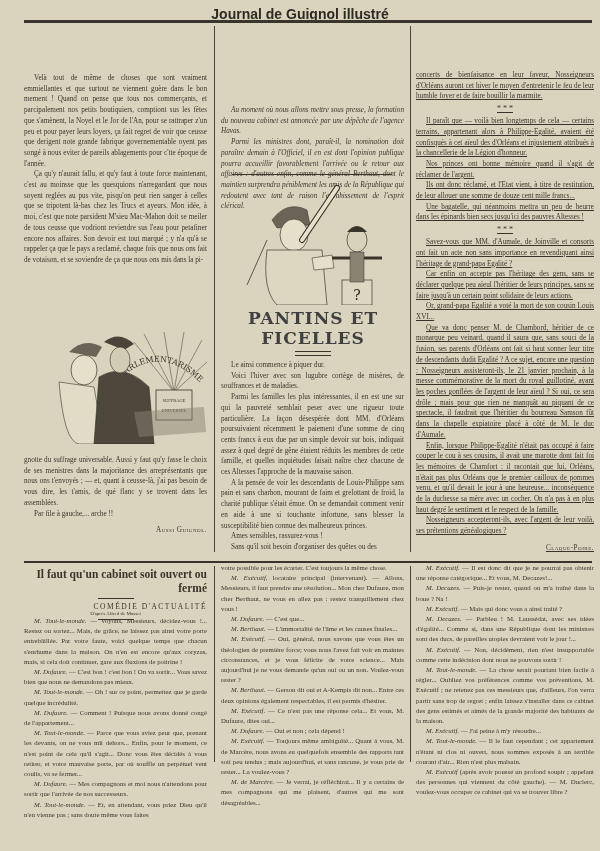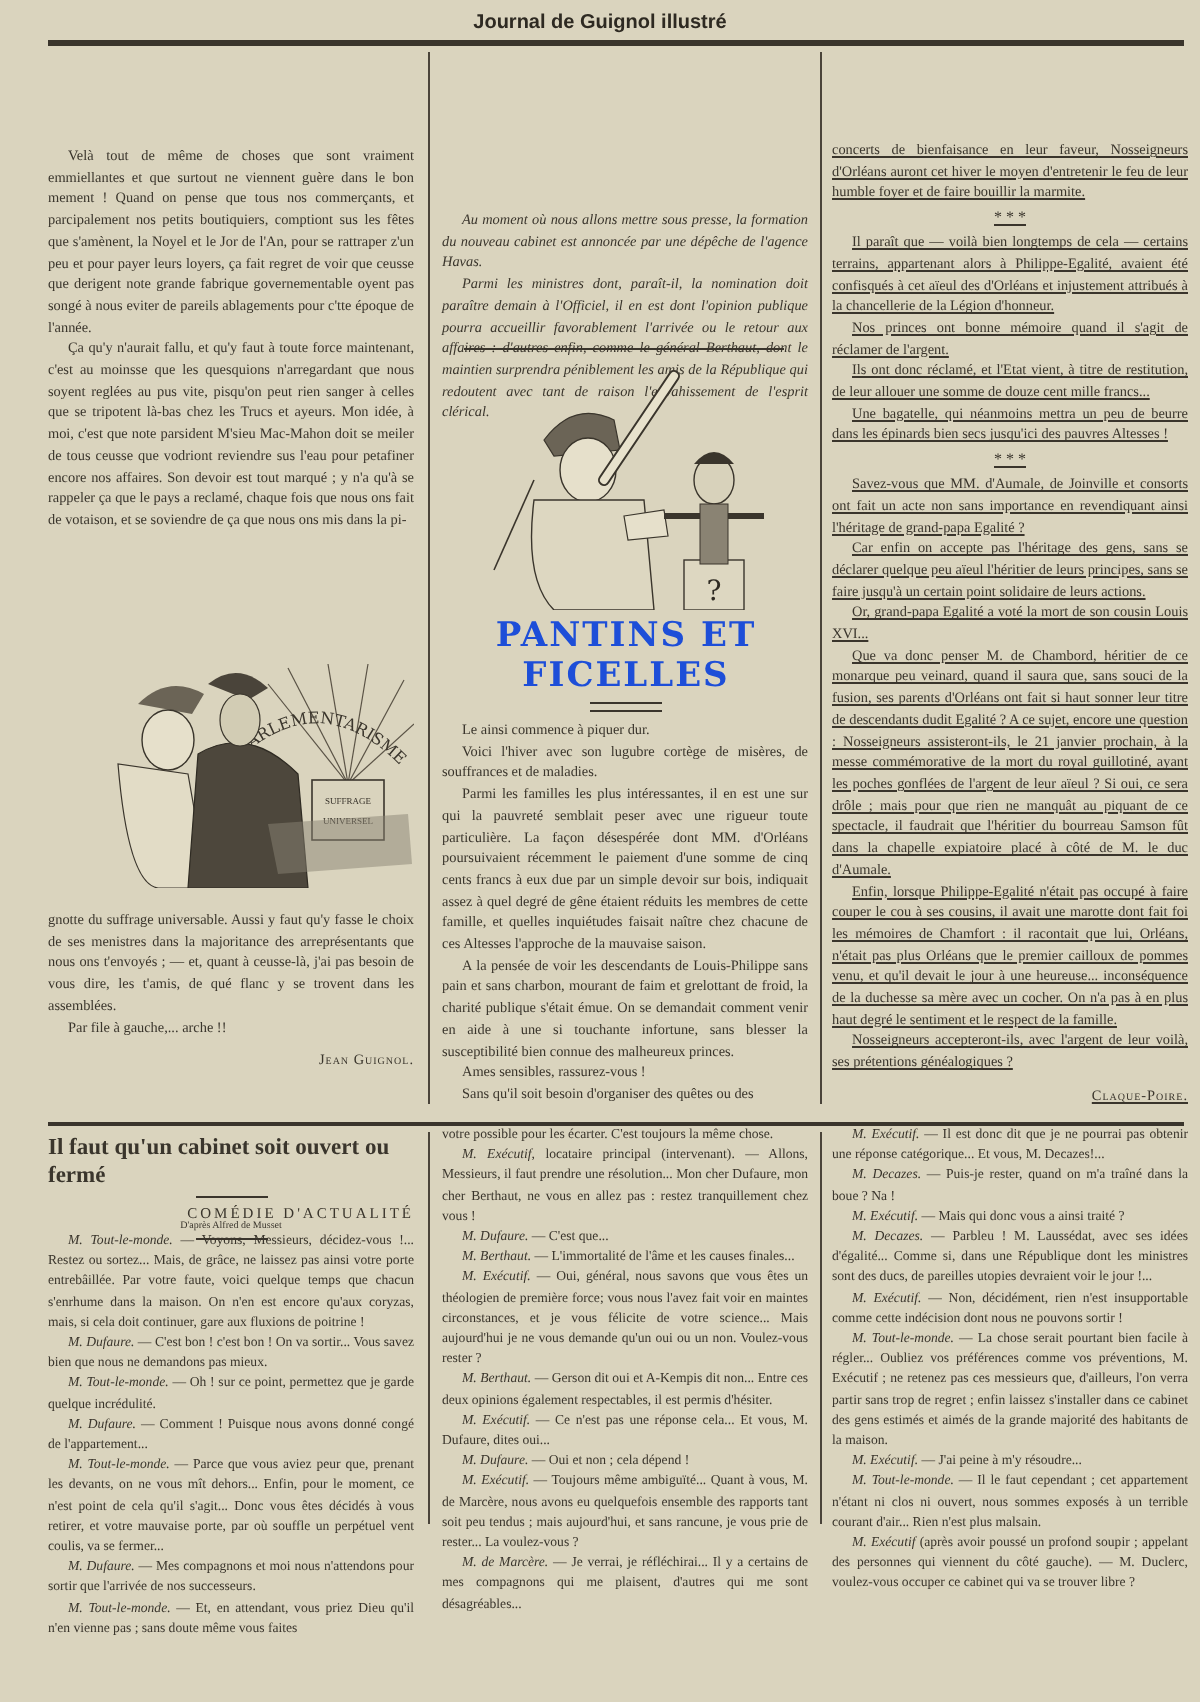--- a/index.html
+++ b/index.html
@@ -7,40 +7,40 @@
       width: 600px; height: 851px; overflow: hidden;
       background: #d9d3bd;
       font-family: "Liberation Serif", "DejaVu Serif", serif;
       color: #3a352c;
       position: relative;
     }
     .page { position: absolute; inset: 0; background: #dad4be; }
     .masthead {
       position: absolute; top: 6px; left: 0; width: 600px; text-align: center;
       font-family: "Liberation Sans", "DejaVu Sans", sans-serif;
-      font-weight: bold; font-size: 10px; color: #2e2a22;
+      font-weight: bold; font-size: 14px; color: #2e2a22;
     }
     .rule-thick { position: absolute; left: 24px; width: 568px; height: 3px; background: #3a352c; }
     .rule-thick.top { top: 20px; }
     .rule-thick.mid { top: 561px; height: 2px; }
     .vline { position: absolute; width: 1px; background: #4a443a; }
     .col { position: absolute; font-size: 7.2px; line-height: 10.7px; text-align: justify; }
     .col p { margin: 0; text-indent: 10px; }
     .italic { font-style: italic; }
     .sig { text-align: right; font-variant: small-caps; margin-top: 6px; letter-spacing: 0.5px; }
     .stars { text-align: center; font-size: 8px; line-height: 8px; margin: 3px 0; }
     .illus { position: absolute; }
     .headline {
       text-align: center; font-size: 17px; font-weight: bold; letter-spacing: 1px;
-      line-height: 20px; color: #1d4ed8; font-family: "DejaVu Serif", serif;
+      line-height: 20px; color: #404040; font-family: "DejaVu Serif", serif;
     }
     .subhead { text-align: center; font-size: 14px; letter-spacing: 1px; line-height: 18px; }
     .shortrule { width: 36px; height: 1px; background: #3a352c; margin: 3px auto; }
     .ornament { position: absolute; height: 1px; background: #3a352c; }
-    .title2 { text-align: left; font-size: 11.5px; line-height: 14px; font-weight: bold; }
+    .title2 { text-align: right; font-size: 11.5px; line-height: 14px; font-weight: bold; }
     .smallcaps { text-align: right; font-size: 7.5px; letter-spacing: 1.5px; }
     .tiny { text-align: center; font-size: 5px; }
     .speaker { font-style: italic; }
   </style>
 </head>
 <body>
 
 <div class="page">
 
   <div class="masthead">Journal de Guignol illustré</div>
@@ -75,21 +75,21 @@
       <path d="M80 10 Q95 -2 110 12 L100 18 Z" fill="#4a443a"></path>
       <path d="M75 45 Q100 30 125 55 L130 112 L70 112 Z" fill="#4d473c" stroke="#2e2a22" stroke-width="0.6"></path>
       <ellipse cx="96" cy="28" rx="10" ry="13" fill="#d2ccb4" stroke="#3a352c" stroke-width="0.6"></ellipse>
       <path d="M110 80 L180 75 L182 100 L115 105 Z" fill="#8a8373" opacity="0.5"></path>
     </svg>
   </div>
 
   <div class="col" style="left:24px; top:455px; width:183px;">
     <p style="text-indent:0">gnotte du suffrage universable. Aussi y faut qu'y fasse le choix de ses menistres dans la majoritance des arreprésentants que nous ons t'envoyés ; — et, quant à ceusse-là, j'ai pas besoin de vous dire, les t'amis, de qué flanc y se trovent dans les assemblées.</p>
     <p>Par file à gauche,... arche !!</p>
-    <div class="sig">Jean Guignol.</div>
+    <div class="sig">Aussi Guignol.</div>
   </div>
 
   <div class="col italic" style="left:221px; top:70px; width:183px;margin-top:35px;">
     <p>Au moment où nous allons mettre sous presse, la formation du nouveau cabinet est annoncée par une dépêche de l'agence Havas.</p>
     <p>Parmi les ministres dont, paraît-il, la nomination doit paraître demain à l'Officiel, il en est dont l'opinion publique pourra accueillir favorablement l'arrivée ou le retour aux affaires : d'autres enfin, comme le général Berthaut, dont le maintien surprendra péniblement les amis de la République qui redoutent avec tant de raison l'envahissement de l'esprit clérical.</p>
   </div>
   <div class="ornament" style="left:232px; top:174px; width:160px;"></div>
 
   <div class="illus" style="left:232px; top:180px; width:170px; height:125px;">
     <svg width="170" height="125" viewBox="0 0 170 125">

